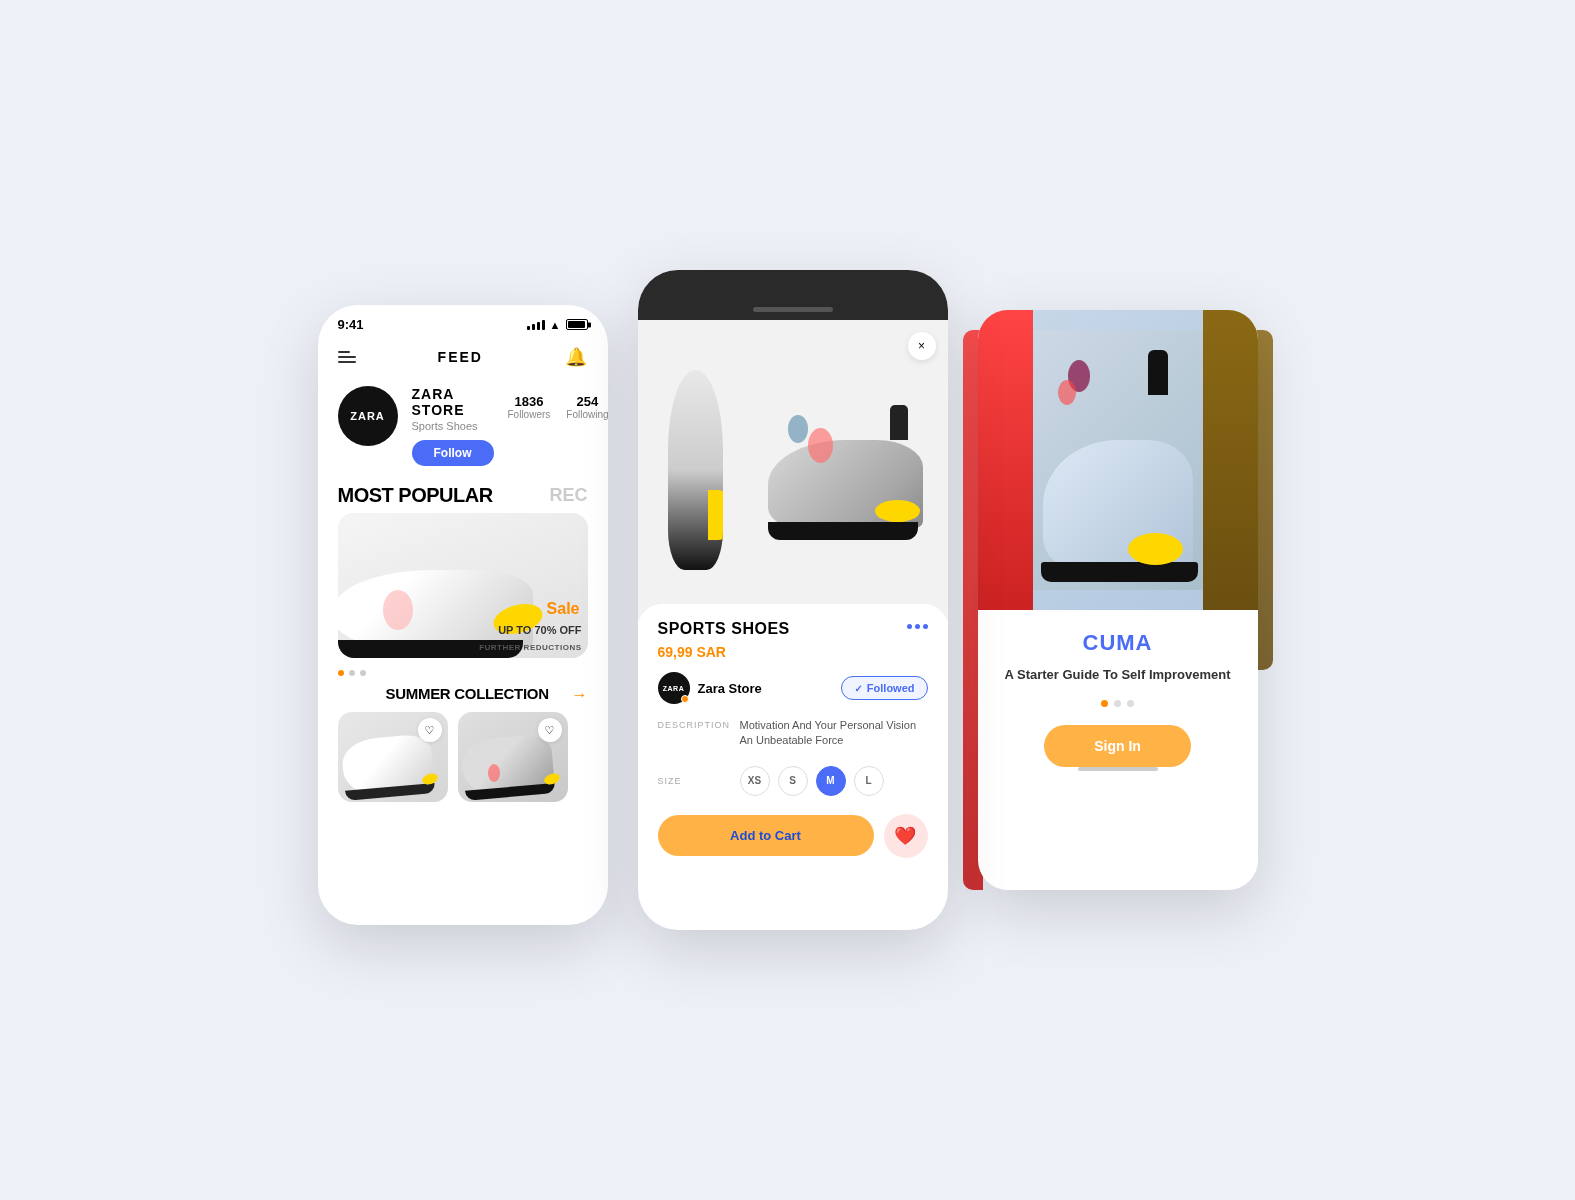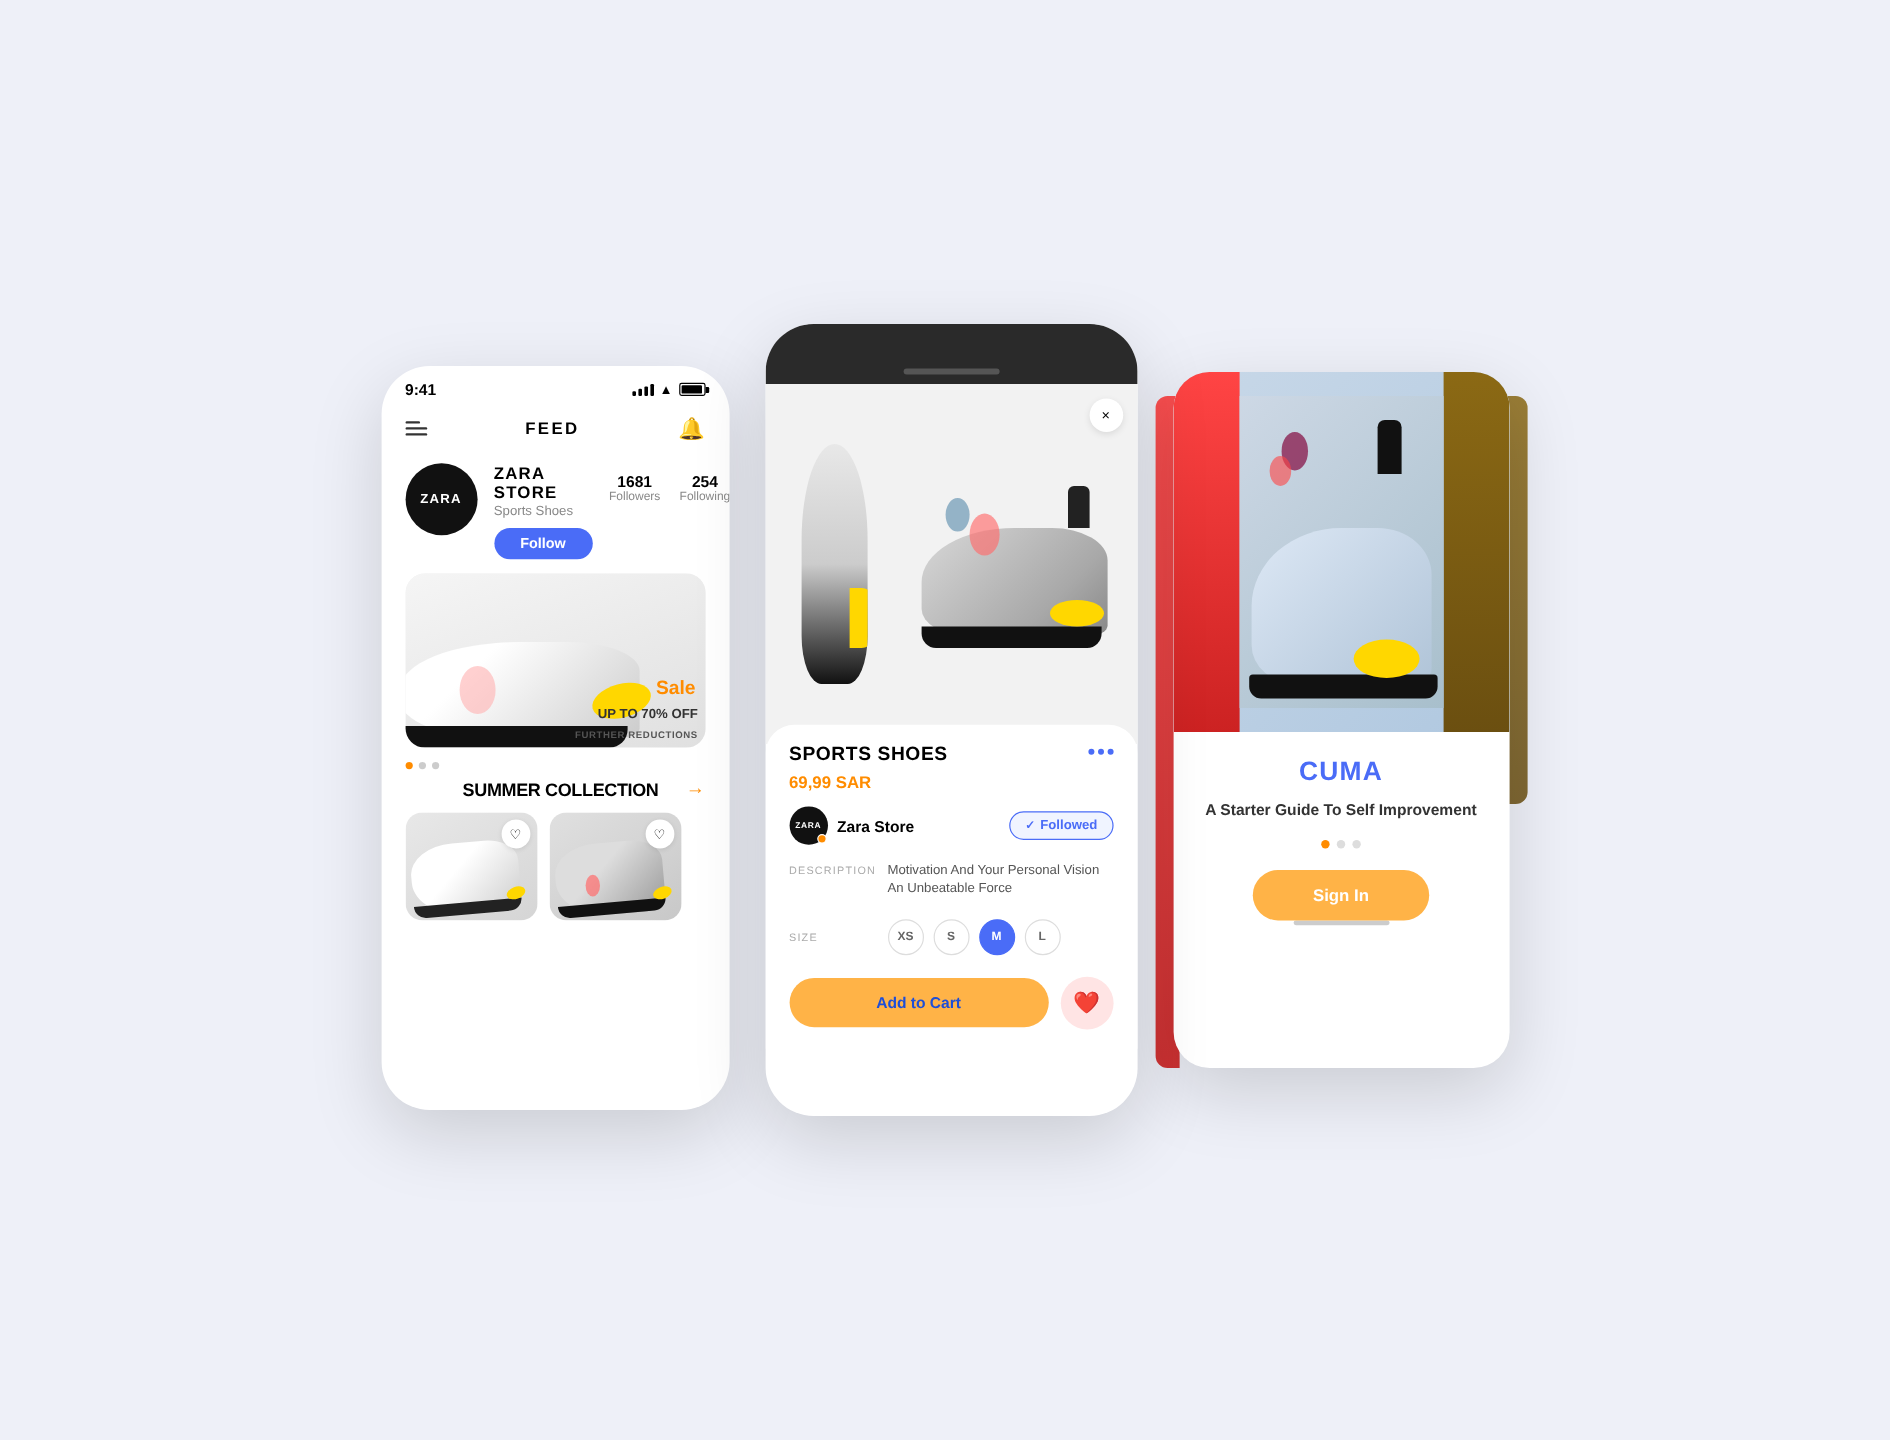--- a/index.html
+++ b/index.html
@@ -695,31 +695,35 @@
     <div class="profile-section">
       <div class="zara-logo">ZARA</div>
       <div class="profile-info">
         <div class="store-name">ZARA STORE</div>
         <div class="store-type">Sports Shoes</div>
         <button class="follow-btn">Follow</button>
       </div>
       <div style="margin-left:auto">
         <div class="stats-row">
           <div class="stat-item">
-            <div class="stat-num">1681</div>
+            <div class="stat-num">1836</div>
             <div class="stat-label">Followers</div>
           </div>
           <div class="stat-item">
             <div class="stat-num">254</div>
             <div class="stat-label">Following</div>
           </div>
         </div>
       </div>
     </div>
 
+    <div class="section-header">
+      <span class="section-title">MOST POPULAR</span>
+      <span class="section-tab">REC</span>
+    </div>
 
     <div class="banner-card">
       <div style="position:relative;height:100%;background:linear-gradient(160deg,#f5f5f5 0%,#e0e0e0 100%);">
 
         <div style="position:absolute;bottom:0;left:-15px;width:250px;height:120px;">
           <div style="position:absolute;bottom:8px;left:10px;width:200px;height:80px;background:linear-gradient(135deg,#fff 30%,#ccc 100%);border-radius:50% 30% 10% 40%;"></div>
           <div style="position:absolute;bottom:0;left:5px;width:195px;height:18px;background:#111;border-radius:0 0 15px 15px;"></div>
           <div style="position:absolute;bottom:25px;right:30px;width:50px;height:28px;background:#FFD700;border-radius:50%;transform:rotate(-15deg);"></div>
           <div style="position:absolute;bottom:28px;left:60px;width:30px;height:40px;background:#FFB0B0;border-radius:50%;opacity:0.6;"></div>
         </div>

